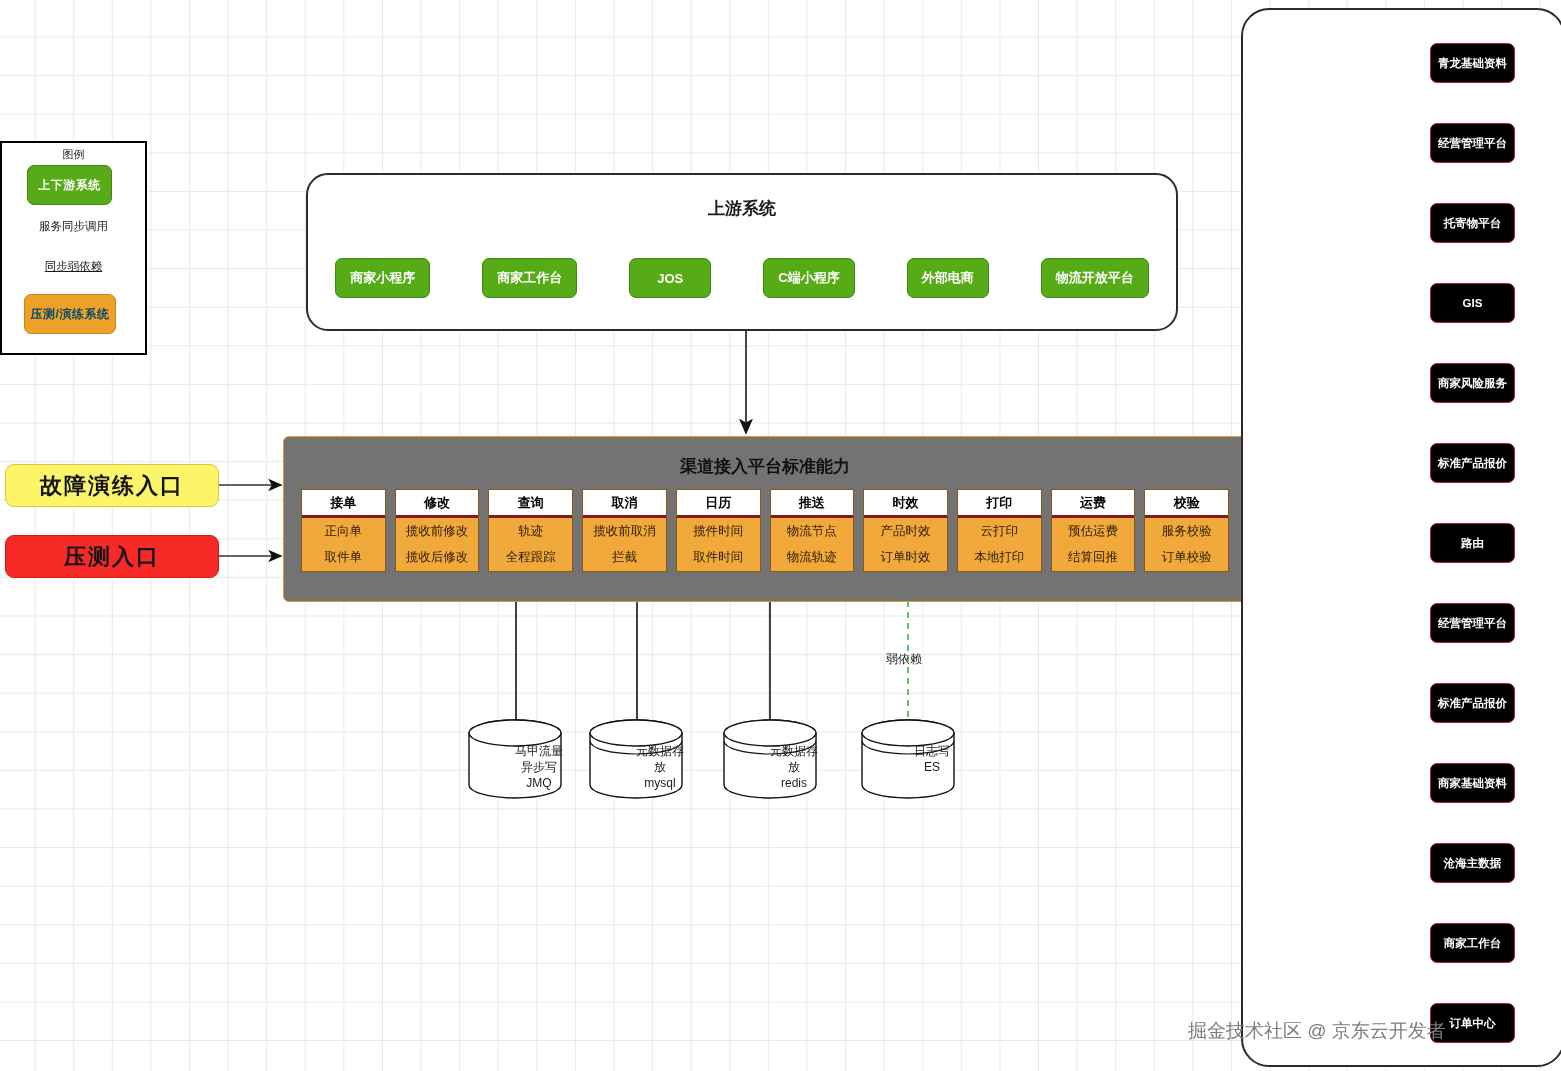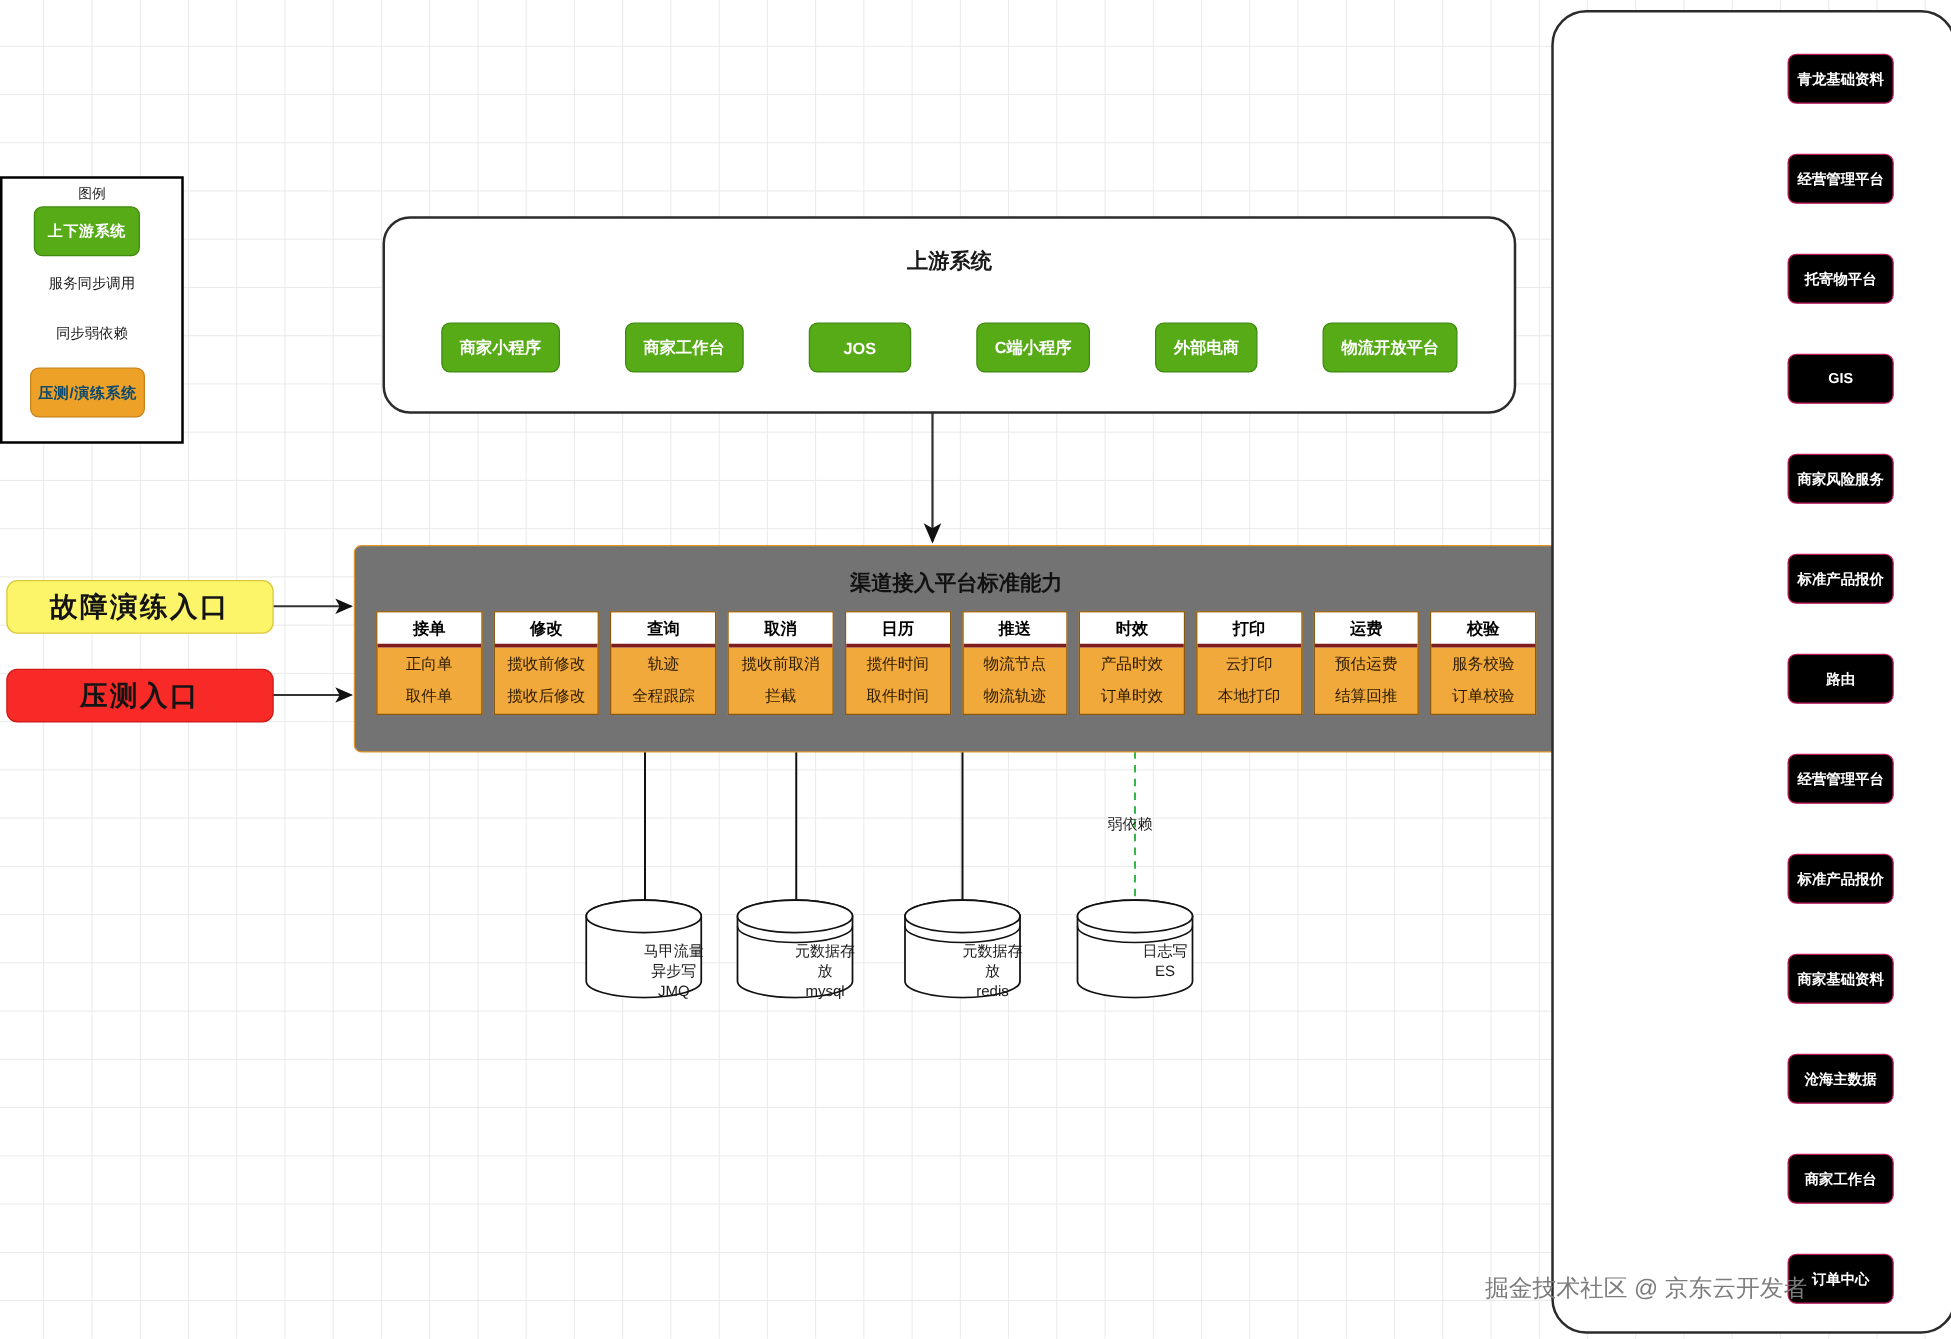--- a/index.html
+++ b/index.html
@@ -18,48 +18,48 @@
   svg.edges{position:absolute;left:0;top:0;width:1561px;height:1071px;pointer-events:none;}
 
   
   #legend{left:0px;top:141px;width:143px;height:210px;border:2px solid #000;background:#fff;}
   #legend .lg-title{position:absolute;left:0;right:0;top:4px;text-align:center;font-size:11px;}
   .chip{position:absolute;display:flex;align-items:center;justify-content:center;
         border-radius:7px;color:#fff;font-weight:bold;letter-spacing:.5px;}
   #lg-chip-green{left:25px;top:22px;width:83px;height:38px;background:#56ab17;border:1px solid #3f8a0e;font-size:12px;}
   #lg-chip-orange{left:22px;top:151px;width:90px;height:38px;background:#eda127;border:1px solid #c8831a;font-size:12px;color:#0c4a6e;}
   #lg-t1{position:absolute;left:0;right:0;top:76px;text-align:center;font-size:11.5px;}
-  #lg-t2{position:absolute;left:0;right:0;top:116px;text-align:center;font-size:11.5px;}
+  #lg-t2{position:absolute;left:0;right:0;top:116px;text-align:center;font-size:11.5px;text-decoration:underline;}
 
   
   .entry{display:flex;align-items:center;justify-content:center;border-radius:9px;
          font-weight:bold;font-size:22px;letter-spacing:2px;}
   #entry-fault{left:5px;top:464px;width:212px;height:41px;background:#fdf569;border:1px solid #d9c83c;color:#141414;}
   #entry-press{left:5px;top:535px;width:212px;height:41px;background:#f72a28;border:1px solid #cf1a18;color:#141414;}
 
   
-  #upstream{left:306px;top:173px;width:868px;height:154px;border:2px solid #2b2b2b;border-radius:22px;background:#fff;padding-left:35px;}
+  #upstream{left:306px;top:173px;width:868px;height:154px;border:2px solid #2b2b2b;border-radius:22px;background:#fff;}
   #upstream .panel-title{position:absolute;left:0;right:0;top:22px;text-align:center;font-size:17px;font-weight:bold;}
   #up-row{position:absolute;left:0;right:0;top:83px;display:flex;justify-content:center;gap:52px;}
   .up-node{height:38px;padding:0 14px;min-width:52px;display:flex;align-items:center;justify-content:center;
            background:#56ab17;border:1px solid #3f8a0e;border-radius:7px;color:#fff;font-size:13px;font-weight:bold;white-space:nowrap;}
 
   
   #platform{left:283px;top:436px;width:938px;height:164px;background:#737373;border:1px solid #e09a2c;border-radius:6px;padding-left:24px;}
   #platform .panel-title{position:absolute;left:0;right:0;top:18px;text-align:center;font-size:17px;font-weight:bold;color:#111;}
   #cap-row{position:absolute;left:17px;right:17px;top:52px;display:flex;gap:9px;}
   .cap{flex:1;border:1px solid #8a5a12;background:#f2a93b;display:flex;flex-direction:column;}
   .cap-head{height:25px;background:#fff;border-bottom:3px solid #7f1d1d;display:flex;align-items:center;justify-content:center;
             font-size:13px;font-weight:bold;color:#000;}
   .cap-body{flex:1;display:flex;flex-direction:column;align-items:center;justify-content:center;gap:9px;padding:5px 2px;}
   .cap-item{font-size:12.5px;color:#2a1a00;white-space:nowrap;}
 
   
   .cyl{width:96px;height:80px;}
-  .cyl .cyl-label{position:absolute;left:0;right:0;top:34px;text-align:center;font-size:12px;line-height:16px;color:#1a1a1a;margin-left:48px;}
+  .cyl .cyl-label{position:absolute;left:0;right:0;top:24px;text-align:center;font-size:12px;line-height:16px;color:#1a1a1a;margin-left:48px;}
   #cyl0{left:467px;top:719px;}
   #cyl1{left:588px;top:719px;}
   #cyl2{left:722px;top:719px;}
   #cyl3{left:860px;top:719px;}
 
   .edge-label{position:absolute;font-size:12px;color:#1a1a1a;}
   #lbl-weak{left:886px;top:651px;}
   #lbl-down{left:1252px;top:472px;font-size:15px;}
 
   

